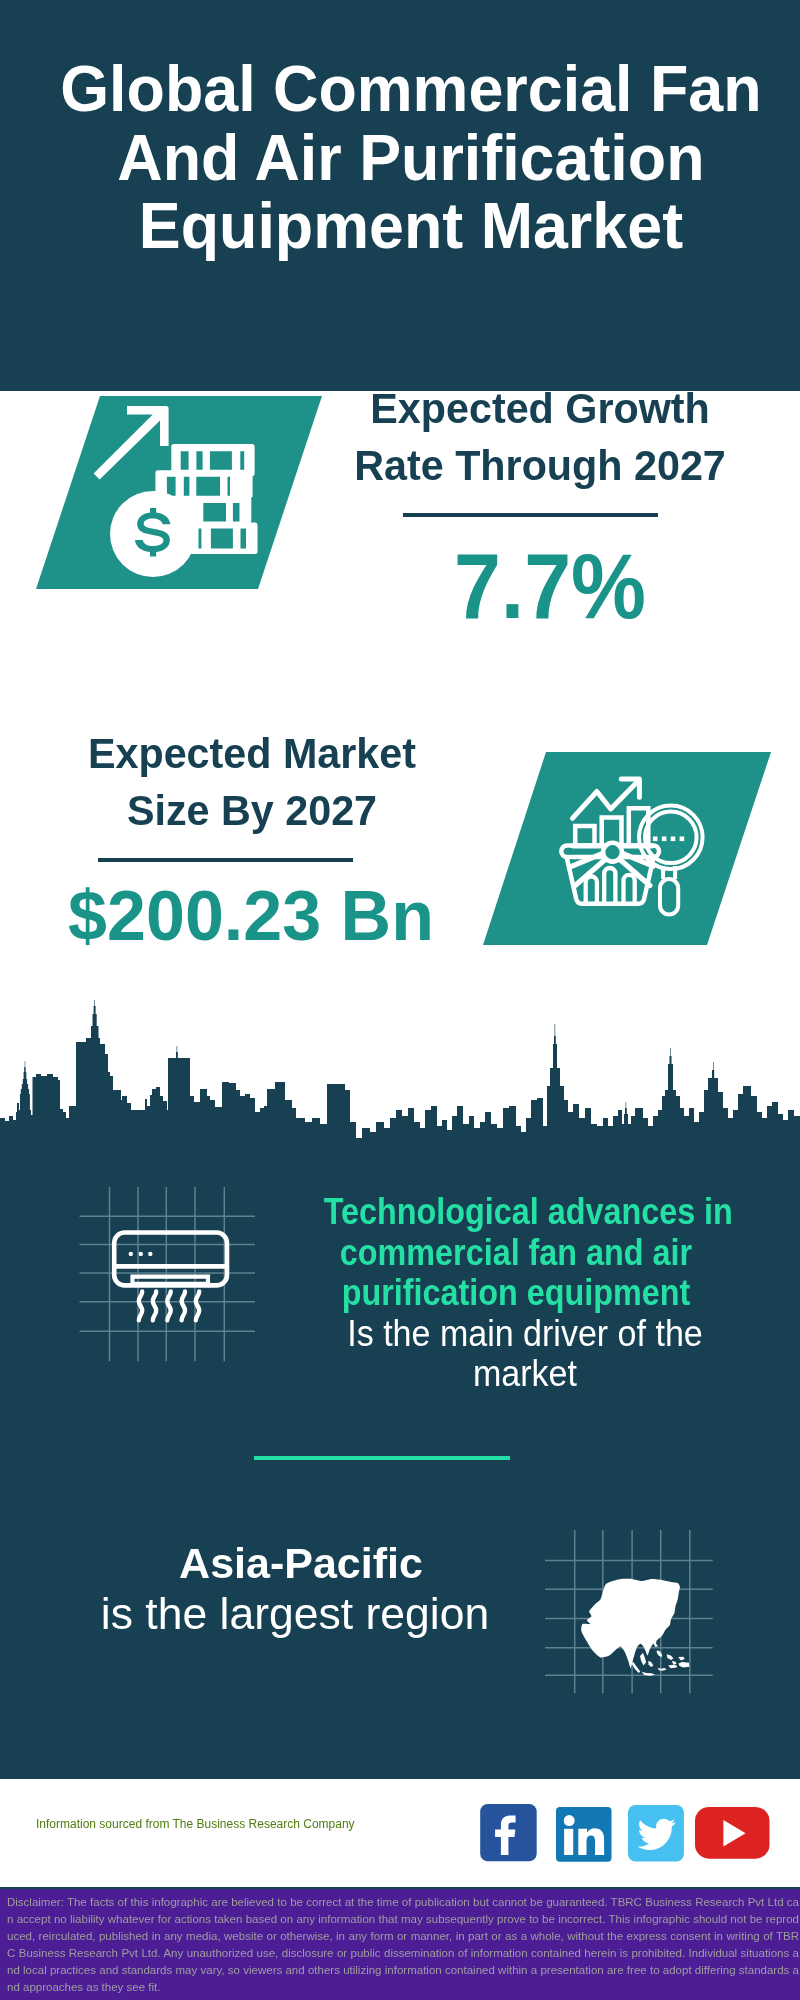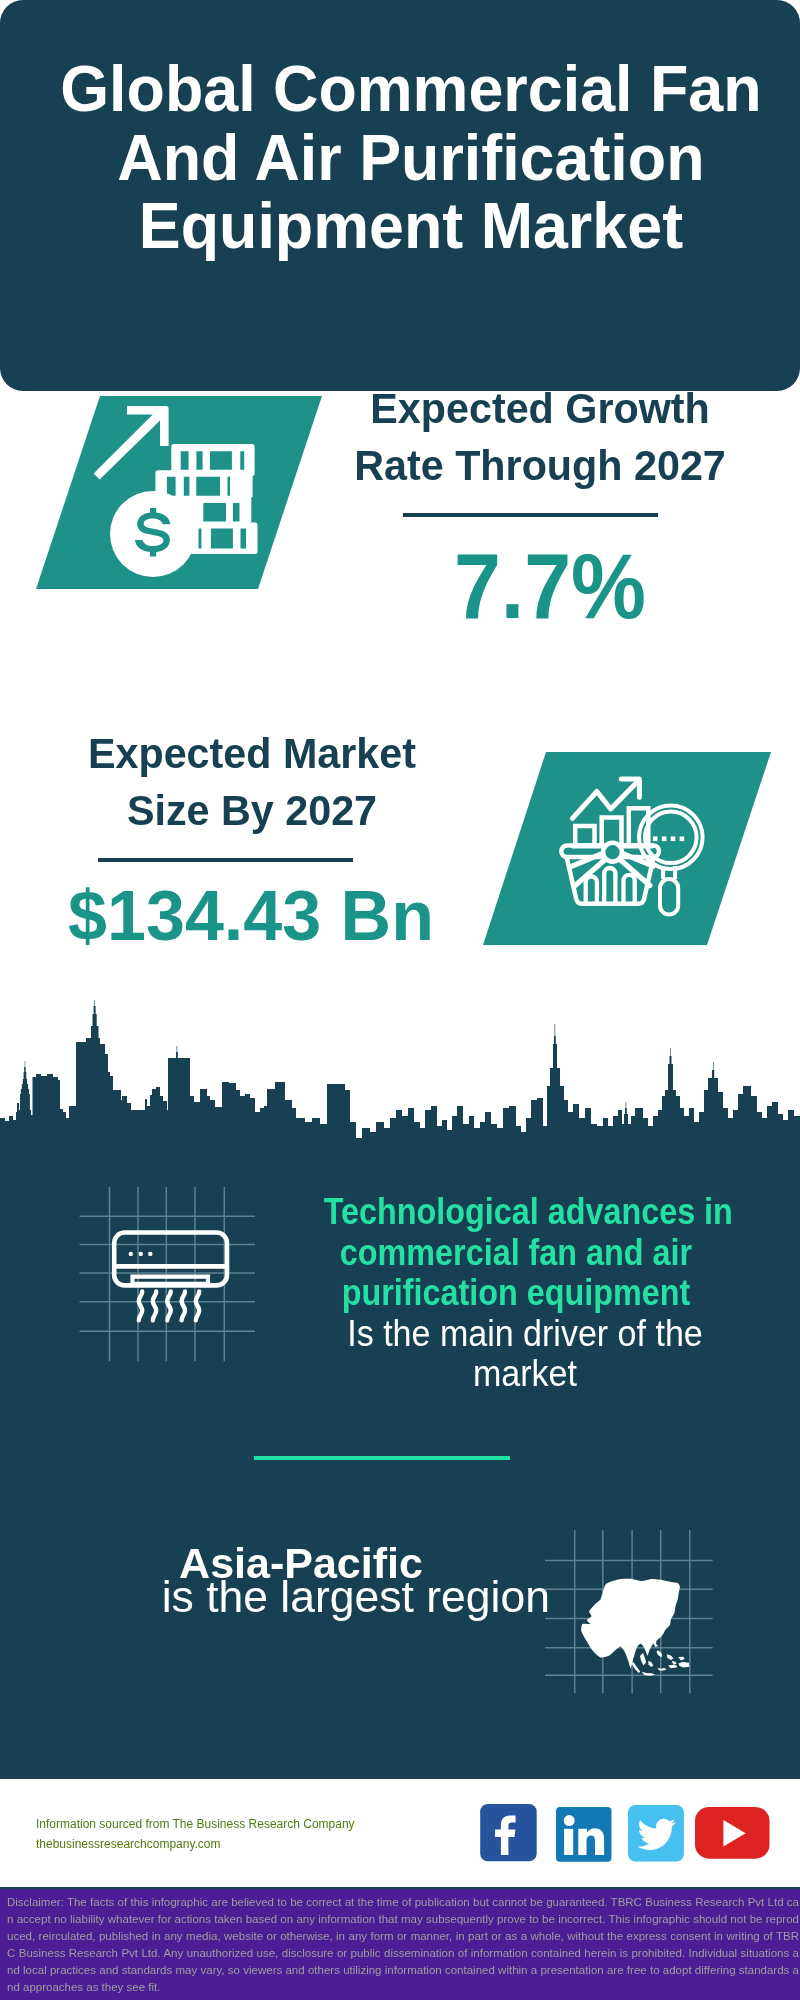--- a/index.html
+++ b/index.html
@@ -1,20 +1,20 @@
 <!DOCTYPE html>
 <html><head>
 <meta charset="utf-8">
 <style>
   html,body{margin:0;padding:0;}
   body{width:800px;height:2000px;background:#fff;font-family:"Liberation Sans",sans-serif;overflow:hidden;}
   .page{position:relative;width:800px;height:2000px;}
 
   
-  .header{position:absolute;left:0;top:0;width:800px;height:391px;background:#174152;border-radius:23px;}
+  .header{position:absolute;left:0;top:0;width:800px;height:391px;background:#174152;}
   .header .title{position:absolute;left:11px;top:55px;width:800px;text-align:center;
     color:#ffffff;font-weight:bold;font-size:65px;line-height:68.6px;
     transform:scaleX(0.966);transform-origin:398px 0;}
 
   
   .para{position:absolute;background:#1e9189;}
   .para{background:transparent;}
   .rule{position:absolute;height:4px;background:#174152;}
   .label{position:absolute;color:#174152;font-weight:bold;font-size:43px;line-height:57.2px;text-align:center;
     transform:scaleX(0.96);}
@@ -139,21 +139,21 @@
           <rect x="125.7" y="61.5" width="4.6" height="4.6"></rect>
           <rect x="134.6" y="61.5" width="4.6" height="4.6"></rect>
         </g>
       </g>
     </svg>
     <div class="label" style="left:37px;top:725px;width:430px;transform-origin:215px 0;">
       <div>Expected Market</div>
       <div>Size By 2027</div>
     </div>
     <div class="rule" style="left:98px;top:858px;width:255px;"></div>
-    <div class="value" style="left:36px;top:876px;width:430px;font-size:70px;line-height:80px;">$134.43 Bn</div>
+    <div class="value" style="left:36px;top:876px;width:430px;font-size:70px;line-height:80px;">$200.23 Bn</div>
   </div>
 
   <svg style="position:absolute;left:0;top:0;width:800px;height:1200px;pointer-events:none;" viewBox="0 0 800 1200">
     <path d="M0 1150 L0 1118 L5 1118 L5 1121 L9 1121 L9 1116 L13 1116 L13 1120 L16 1120 L16 1112 L17 1112 L17 1103 L19 1103 L19 1110 L20 1110 L20 1094 L20.8 1094 L20.8 1089 L21.8 1089 L21.8 1084 L22.8 1084 L22.8 1079 L23.6 1079 L23.6 1072 L24.2 1072 L24.2 1067 L24.7 1067 L24.7 1061 L25.2 1061 L25.2 1067 L25.7 1067 L25.7 1072 L26.3 1072 L26.3 1079 L27.1 1079 L27.1 1084 L28.1 1084 L28.1 1089 L29.1 1089 L29.1 1094 L29.9 1094 L29.9 1110 L31 1110 L31 1115 L32.5 1115 L32.5 1077 L36 1077 L36 1074 L41 1074 L41 1076 L47 1076 L47 1074 L53 1074 L53 1077 L58 1077 L58 1080 L60 1080 L60 1109 L63 1109 L63 1112 L66 1112 L66 1118 L69 1118 L69 1106 L76 1106 L76 1042 L86 1042 L86 1038 L91 1038 L91 1026 L92.5 1026 L92.5 1014 L93.6 1014 L93.6 1006 L94.3 1006 L94.3 1000 L94.9 1000 L94.9 1006 L95.6 1006 L95.6 1014 L96.7 1014 L96.7 1026 L98.5 1026 L98.5 1038 L100 1038 L100 1044 L105 1044 L105 1054 L108 1054 L108 1072 L110 1072 L110 1076 L113 1076 L113 1090 L121 1090 L121 1100 L122 1100 L122 1096 L127 1096 L127 1103 L131 1103 L131 1110 L145 1110 L145 1099 L147 1099 L147 1106 L150 1106 L150 1095 L152 1095 L152 1089 L156 1089 L156 1087 L160 1087 L160 1096 L163 1096 L163 1101 L167 1101 L167 1110 L168 1110 L168 1058 L176 1058 L176 1052 L176.6 1052 L176.6 1046 L177.2 1046 L177.2 1052 L177.8 1052 L177.8 1058 L190 1058 L190 1096 L194 1096 L194 1102 L200 1102 L200 1089 L207 1089 L207 1096 L210 1096 L210 1100 L215 1100 L215 1107 L222 1107 L222 1082 L229 1082 L229 1083 L236 1083 L236 1090 L240 1090 L240 1096 L245 1096 L245 1094 L250 1094 L250 1098 L255 1098 L255 1112 L260 1112 L260 1108 L264 1108 L264 1106 L267 1106 L267 1089 L275 1089 L275 1082 L285 1082 L285 1100 L292 1100 L292 1108 L296 1108 L296 1118 L305 1118 L305 1122 L312 1122 L312 1118 L320 1118 L320 1124 L327 1124 L327 1084 L345 1084 L345 1090 L350 1090 L350 1122 L356 1122 L356 1138 L362 1138 L362 1128 L370 1128 L370 1132 L376 1132 L376 1122 L384 1122 L384 1128 L390 1128 L390 1118 L396 1118 L396 1110 L402 1110 L402 1116 L408 1116 L408 1108 L414 1108 L414 1122 L420 1122 L420 1128 L425 1128 L425 1110 L431 1110 L431 1106 L437 1106 L437 1126 L442 1126 L442 1120 L447 1120 L447 1130 L452 1130 L452 1116 L457 1116 L457 1106 L463 1106 L463 1124 L469 1124 L469 1116 L474 1116 L474 1128 L480 1128 L480 1122 L485 1122 L485 1112 L491 1112 L491 1124 L497 1124 L497 1128 L503 1128 L503 1108 L509 1108 L509 1106 L516 1106 L516 1126 L521 1126 L521 1132 L526 1132 L526 1118 L531 1118 L531 1100 L537 1100 L537 1098 L543 1098 L543 1126 L547 1126 L547 1086 L550 1086 L550 1068 L553 1068 L553 1044 L554 1044 L554 1036 L554.6 1036 L554.6 1024 L555.2 1024 L555.2 1036 L555.8 1036 L555.8 1044 L557 1044 L557 1068 L560 1068 L560 1086 L564 1086 L564 1100 L568 1100 L568 1112 L573 1112 L573 1104 L579 1104 L579 1118 L585 1118 L585 1108 L591 1108 L591 1124 L597 1124 L597 1126 L603 1126 L603 1118 L608 1118 L608 1126 L613 1126 L613 1116 L618 1116 L618 1110 L622 1110 L622 1124 L624 1124 L624 1114 L625 1114 L625 1108 L625.6 1108 L625.6 1102 L626.2 1102 L626.2 1108 L626.8 1108 L626.8 1114 L628 1114 L628 1124 L631 1124 L631 1116 L635 1116 L635 1108 L643 1108 L643 1118 L648 1118 L648 1126 L653 1126 L653 1116 L658 1116 L658 1110 L662 1110 L662 1096 L665 1096 L665 1090 L668 1090 L668 1064 L669.5 1064 L669.5 1056 L670.2 1056 L670.2 1048 L670.8 1048 L670.8 1056 L671.5 1056 L671.5 1064 L673 1064 L673 1090 L676 1090 L676 1096 L680 1096 L680 1108 L684 1108 L684 1116 L689 1116 L689 1108 L694 1108 L694 1122 L699 1122 L699 1112 L704 1112 L704 1090 L708 1090 L708 1078 L712 1078 L712 1070 L713 1070 L713 1062 L713.6 1062 L713.6 1070 L714.2 1070 L714.2 1078 L718 1078 L718 1092 L723 1092 L723 1108 L728 1108 L728 1118 L733 1118 L733 1110 L738 1110 L738 1094 L743 1094 L743 1086 L751 1086 L751 1096 L757 1096 L757 1112 L762 1112 L762 1118 L767 1118 L767 1106 L772 1106 L772 1102 L778 1102 L778 1114 L783 1114 L783 1120 L788 1120 L788 1110 L794 1110 L794 1116 L800 1116 L800 1150 Z" fill="#174152"></path>
   </svg>
   <div class="dark">
     <svg style="position:absolute;left:70px;top:27px;width:200px;height:200px;" viewBox="0 0 200 200">
       <g stroke="#5d818f" stroke-width="1.5">
         <path d="M39.5 17 V191.3 M68 17 V191.3 M96.3 17 V191.3 M125 17 V191.3 M154.3 17 V191.3"></path>
         <path d="M9.5 46.3 H185 M9.5 74.5 H185 M9.5 103 H185 M9.5 131.8 H185 M9.5 161.3 H185"></path>
@@ -180,21 +180,21 @@
       <div>Technological advances in</div>
       <div>commercial fan and air</div>
       <div>purification equipment</div>
     </div>
     <div class="dtext sub" style="left:305px;top:171px;width:440px;">
       <div>Is the main driver of the</div>
       <div>market</div>
     </div>
     <div class="grule" style="left:254px;top:313px;width:256px;"></div>
     <div class="rtext hl2" style="left:46px;top:395px;width:510px;">Asia-Pacific</div>
-    <div class="rtext sub2" style="left:40px;top:430px;width:510px;text-align:right;">
+    <div class="rtext sub2" style="left:40px;top:447px;width:510px;">
       <div>is the largest region</div>
     </div>
     <svg style="position:absolute;left:545px;top:372px;width:175px;height:185px;" viewBox="0 0 175 185">
       <g stroke="#5d818f" stroke-width="1.5">
         <path d="M29.7 14.9 V178.3 M57.8 14.9 V178.3 M87.1 14.9 V178.3 M115.7 14.9 V178.3 M144.8 14.9 V178.3"></path>
         <path d="M0 45.6 H167.7 M0 74.3 H167.7 M0 103.6 H167.7 M0 132.7 H167.7 M0 160.3 H167.7"></path>
       </g>
       <g fill="#ffffff" transform="translate(33,64) scale(1.12,0.98) translate(-37,-64)">
         <path d="M60 74 C59.5 75.7 57.9 83.3 57.0 85.0 C56.1 86.7 53.1 88.7 52.0 90.0 C50.9 91.3 47.3 95.7 47.0 97.0 C46.7 98.3 49.2 101.0 49.0 102.0 C48.8 103.0 45.1 105.1 45.0 106.0 C44.9 106.9 48.4 109.6 48.0 110.0 C47.6 110.4 41.9 109.3 41.0 110.0 C40.1 110.7 39.7 115.3 40.0 117.0 C40.3 118.7 42.9 123.9 44.0 126.0 C45.1 128.1 48.6 135.1 50.0 137.0 C51.4 138.9 55.4 143.5 57.0 144.0 C58.6 144.5 63.5 142.9 65.0 142.0 C66.5 141.1 69.9 137.0 71.0 136.0 C72.1 135.0 74.1 132.7 75.0 133.0 C75.9 133.3 78.3 137.4 79.0 139.0 C79.7 140.6 81.5 146.3 82.0 148.0 C82.5 149.7 83.6 155.1 84.0 155.0 C84.4 154.9 85.6 148.7 86.0 147.0 C86.4 145.3 87.6 140.5 88.0 139.0 C88.4 137.5 89.5 134.0 90.0 133.0 C90.5 132.0 92.4 129.9 93.0 130.0 C93.6 130.1 95.4 132.7 96.0 134.0 C96.6 135.3 98.5 141.8 99.0 142.0 C99.5 142.2 100.5 137.3 101.0 136.0 C101.5 134.7 103.3 131.1 104.0 130.0 C104.7 128.9 107.1 126.9 108.0 126.0 C108.9 125.1 111.3 123.1 112.0 122.0 C112.7 120.9 114.3 117.2 115.0 116.0 C115.7 114.8 118.5 112.2 119.0 111.0 C119.5 109.8 119.6 106.3 120.0 105.0 C120.4 103.7 122.6 100.4 123.0 99.0 C123.4 97.6 123.7 93.5 124.0 92.0 C124.3 90.5 125.7 86.5 126.0 85.0 C126.3 83.5 126.8 79.4 127.0 78.0 C127.2 76.6 128.1 73.1 128.0 72.0 C127.9 70.9 126.9 68.5 126.0 68.0 C125.1 67.5 121.5 67.3 120.0 67.0 C118.5 66.7 113.8 65.3 112.0 65.0 C110.2 64.7 104.9 63.9 103.0 64.0 C101.1 64.1 95.9 66.0 94.0 66.0 C92.1 66.0 86.9 64.2 85.0 64.0 C83.1 63.8 77.8 63.8 76.0 64.0 C74.2 64.2 69.5 65.5 68.0 66.0 C66.5 66.5 62.9 68.1 62.0 69.0 C61.1 69.9 60.5 72.3 60.0 74.0 Z"></path>
         <path d="M117.3 95.4 l2 1.6 l1.5 3 l-0.5 3.4 l-2.2 -2.3 l-1.6 -3.4 Z"></path>
@@ -210,21 +210,20 @@
         <path d="M117.5 152.2 l5 -0.8 l3 1 l-0.4 2 l-5.4 0.6 Z"></path>
         <path d="M126.8 150.2 l3.2 -1.4 l6 0.6 l0.4 4.2 l-5.4 0.8 l-3.4 -1.6 Z"></path>
         <path d="M86.5 148.7 l2.5 4.3 l3.6 5.4 l-1.4 1.6 l-3.8 -4.6 l-2.4 -5.2 Z"></path>
         <path d="M93.9 158.7 l4.2 1.3 l4.6 0.2 l3 1.4 l-4.4 1.2 l-5.2 -0.8 Z"></path>
       </g>
     </svg>
   </div>
   <div class="footer">
     <div class="src">
       <div>Information sourced from The Business Research Company</div>
-      <div>thebusinessresearchcompany.com</div>
     </div>
     <svg class="soc" style="left:480px;top:25px;width:58px;height:58px;" viewBox="0 0 58 58">
       <rect x="0.2" y="0" width="56.5" height="57.3" rx="7.5" fill="#26539C"></rect>
       <path d="M35.6 18.6 h-4.1 c-2 0 -3.1 1.2 -3.1 3.2 v3.8 h7 l-1 7.3 h-6 v18.2 h-7.5 V32.9 h-5.8 v-7.3 h5.8 v-4.9 c0 -5.5 3.4 -9.1 9.1 -9.1 h5.6 Z" fill="#ffffff"></path>
     </svg>
     <svg class="soc" style="left:556px;top:28px;width:56px;height:55px;" viewBox="0 0 56 55">
       <rect x="0" y="0" width="55.5" height="54.8" rx="4" fill="#1178B3"></rect>
       <g fill="#ffffff">
         <circle cx="13.2" cy="13.6" r="5.5"></circle>
         <rect x="8.1" y="21.8" width="9.1" height="26.2"></rect>

